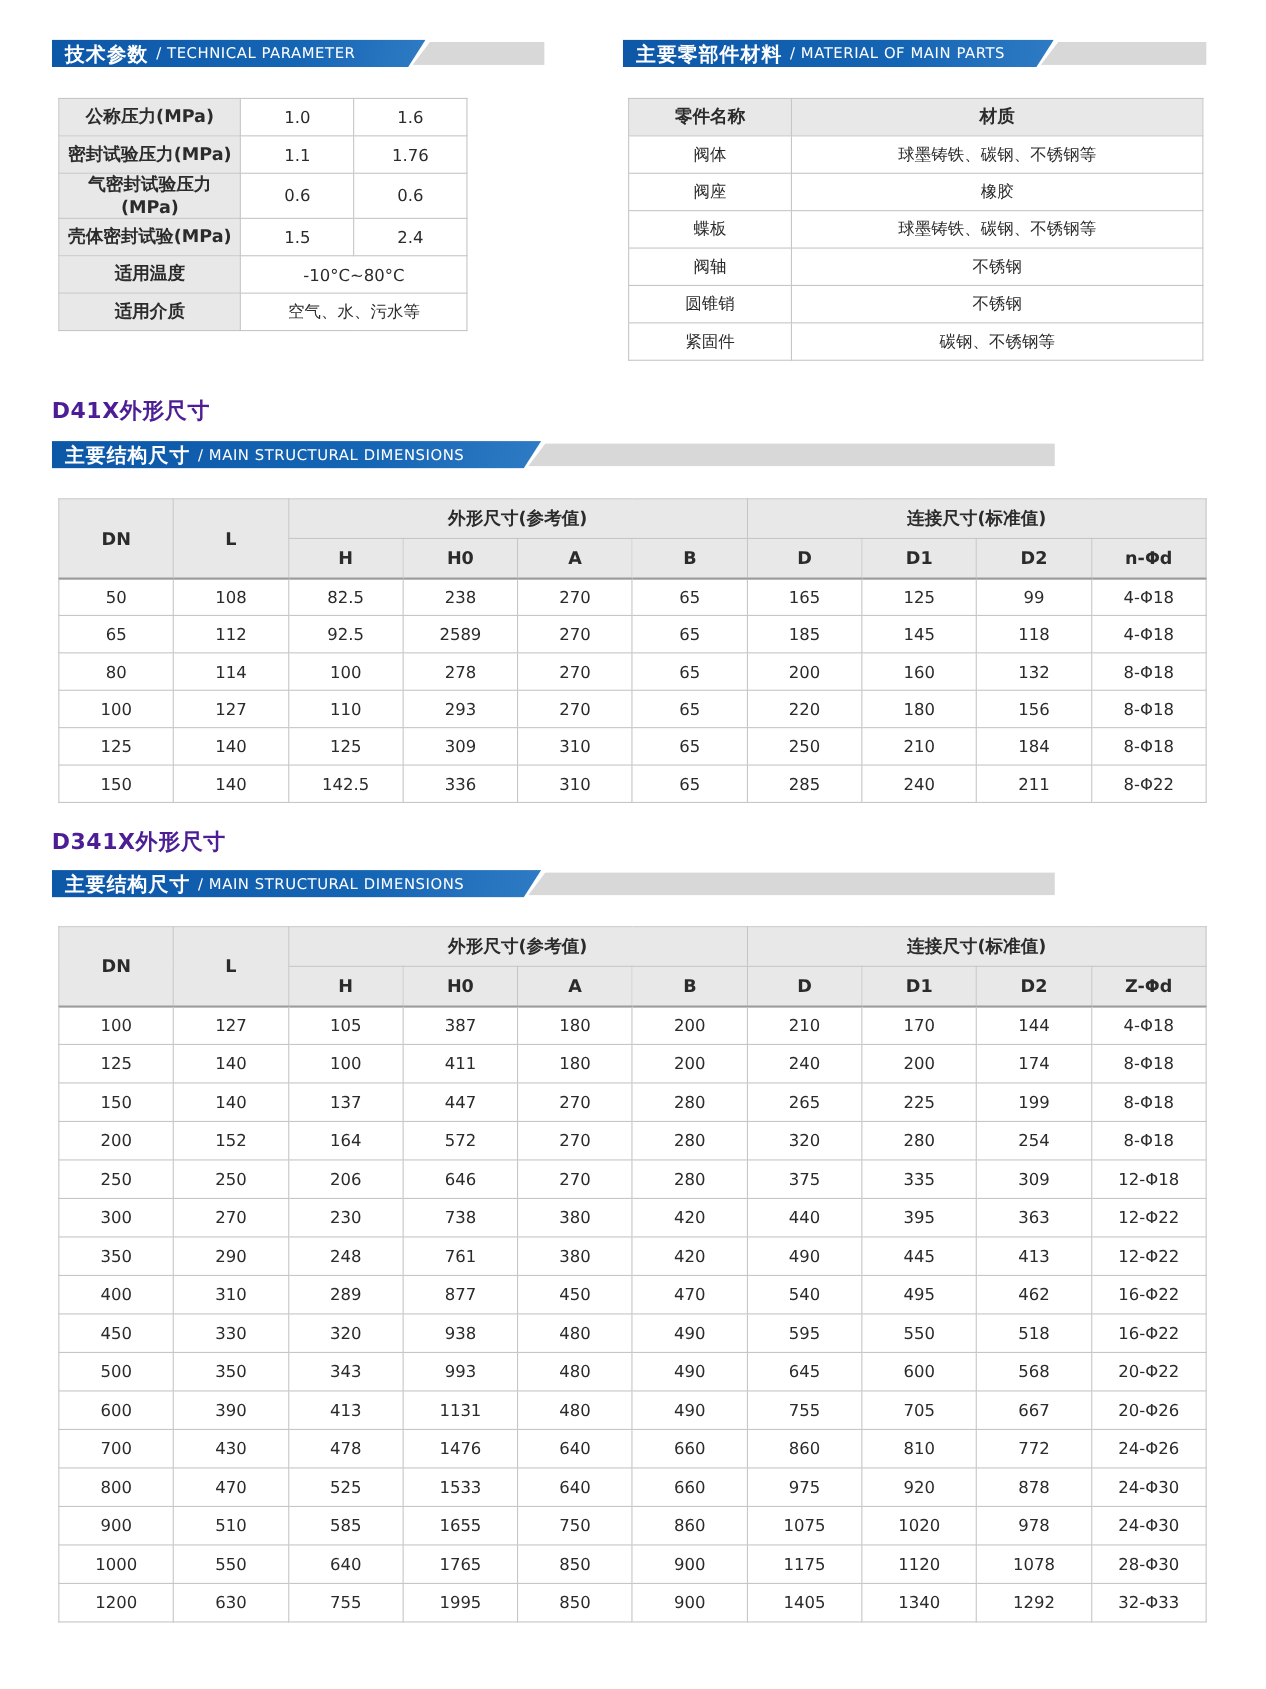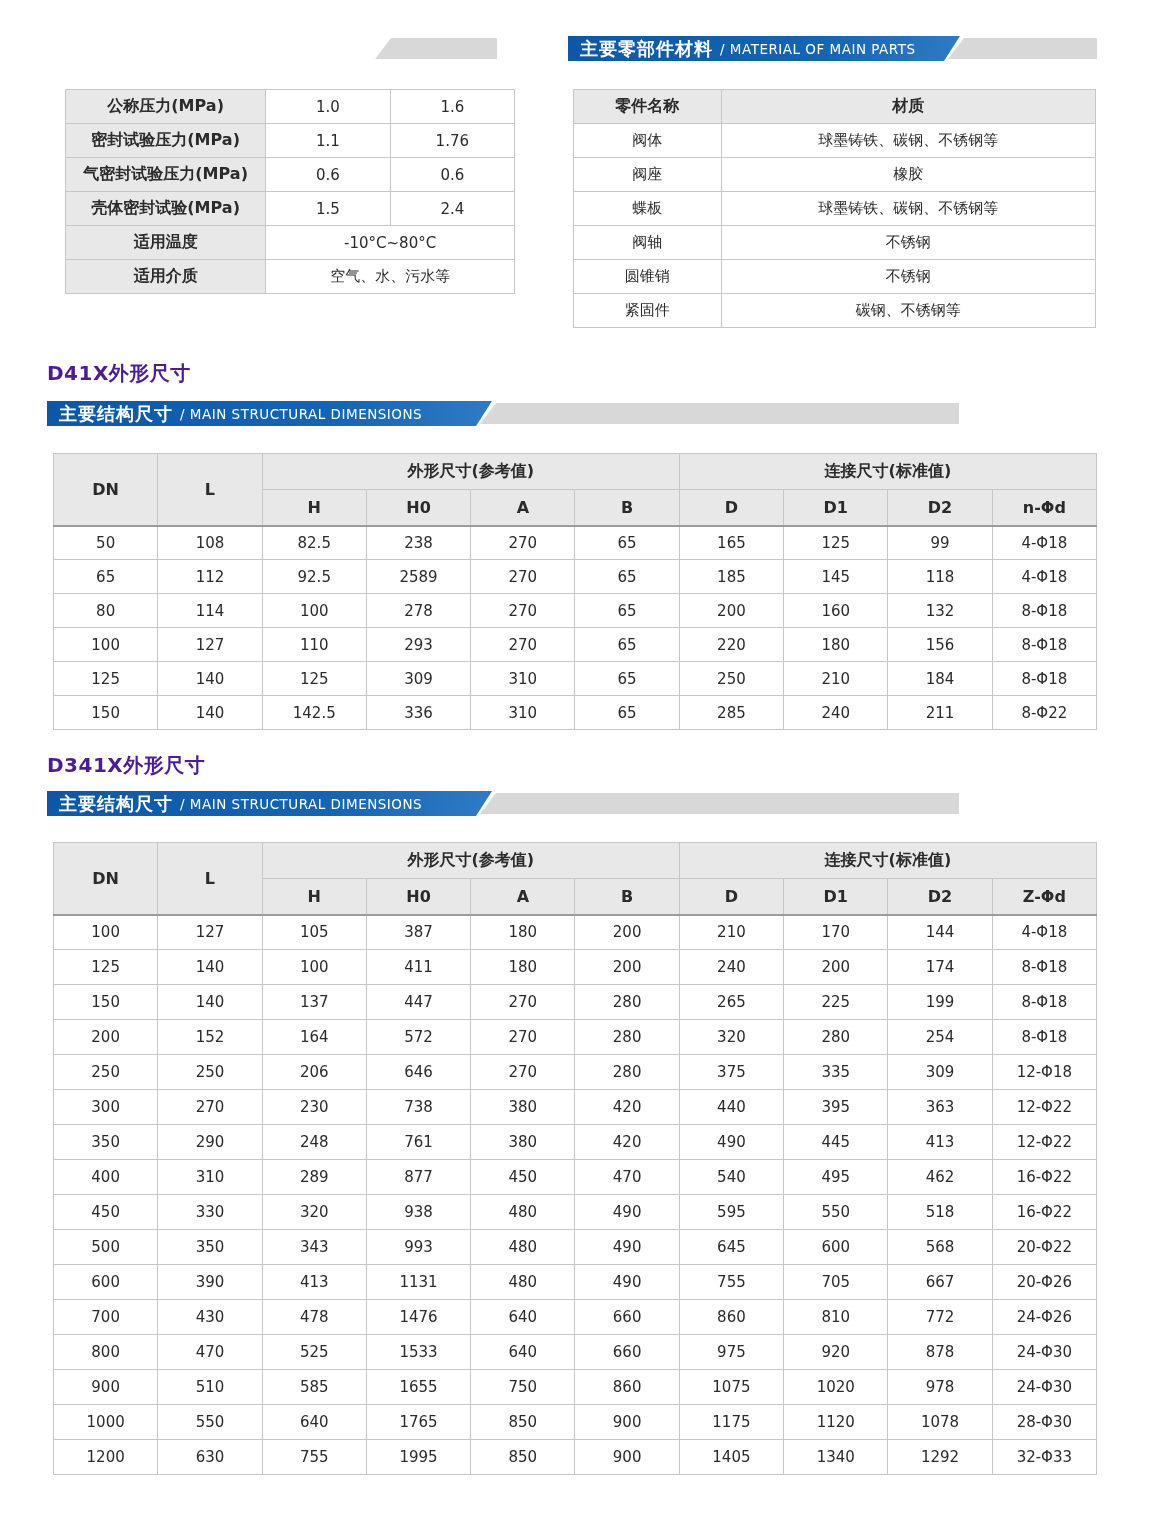--- a/index.html
+++ b/index.html
@@ -42,21 +42,21 @@
 
   
   .top-row{display:flex;align-items:flex-start;}
   .col-left{width:450px;}
   .col-right{width:533px;margin-left:71px;}
   .col-left .banner-blue{width:340px;}
   .col-left .banner-gray{left:328px;}
   .col-right .banner-blue{width:392px;}
   .col-right .banner-gray{left:380px;}
 
-  .tech-table{width:450px;margin:28px 0 0 18px;}
+  .tech-table{width:372px;margin:28px 0 0 6px;}
   .tech-table td{height:34px;font-size:15px;}
   .tech-table td.lbl{background:var(--header-bg);font-weight:bold;font-size:16px;}
   .tech-table col.c-lbl{width:44.6%;}
   .tech-table col.c-v{width:27.7%;}
 
   .mat-table{width:523px;margin:28px 0 0 5px;}
   .mat-table th,.mat-table td{height:34px;}
   .mat-table th{font-size:16px;}
   .mat-table col.c-name{width:28.3%;}
   .mat-table col.c-mat{width:71.7%;}
@@ -80,20 +80,24 @@
 </head>
 <body>
 
 <div class="page">
 
   <div class="top-row">
 
     <div class="col-left">
       <div class="banner">
         <div class="banner-gray"></div>
+        <div class="banner-blue">
+          <span class="banner-zh">技术参数</span>
+          <span class="banner-en">/ TECHNICAL PARAMETER</span>
+        </div>
       </div>
       <table class="tech-table">
         <colgroup>
             <col class="c-lbl">
             <col class="c-v">
             <col class="c-v">
           </colgroup>
         <tbody>
           <tr>
             <td class="lbl">公称压力(MPa)</td>

